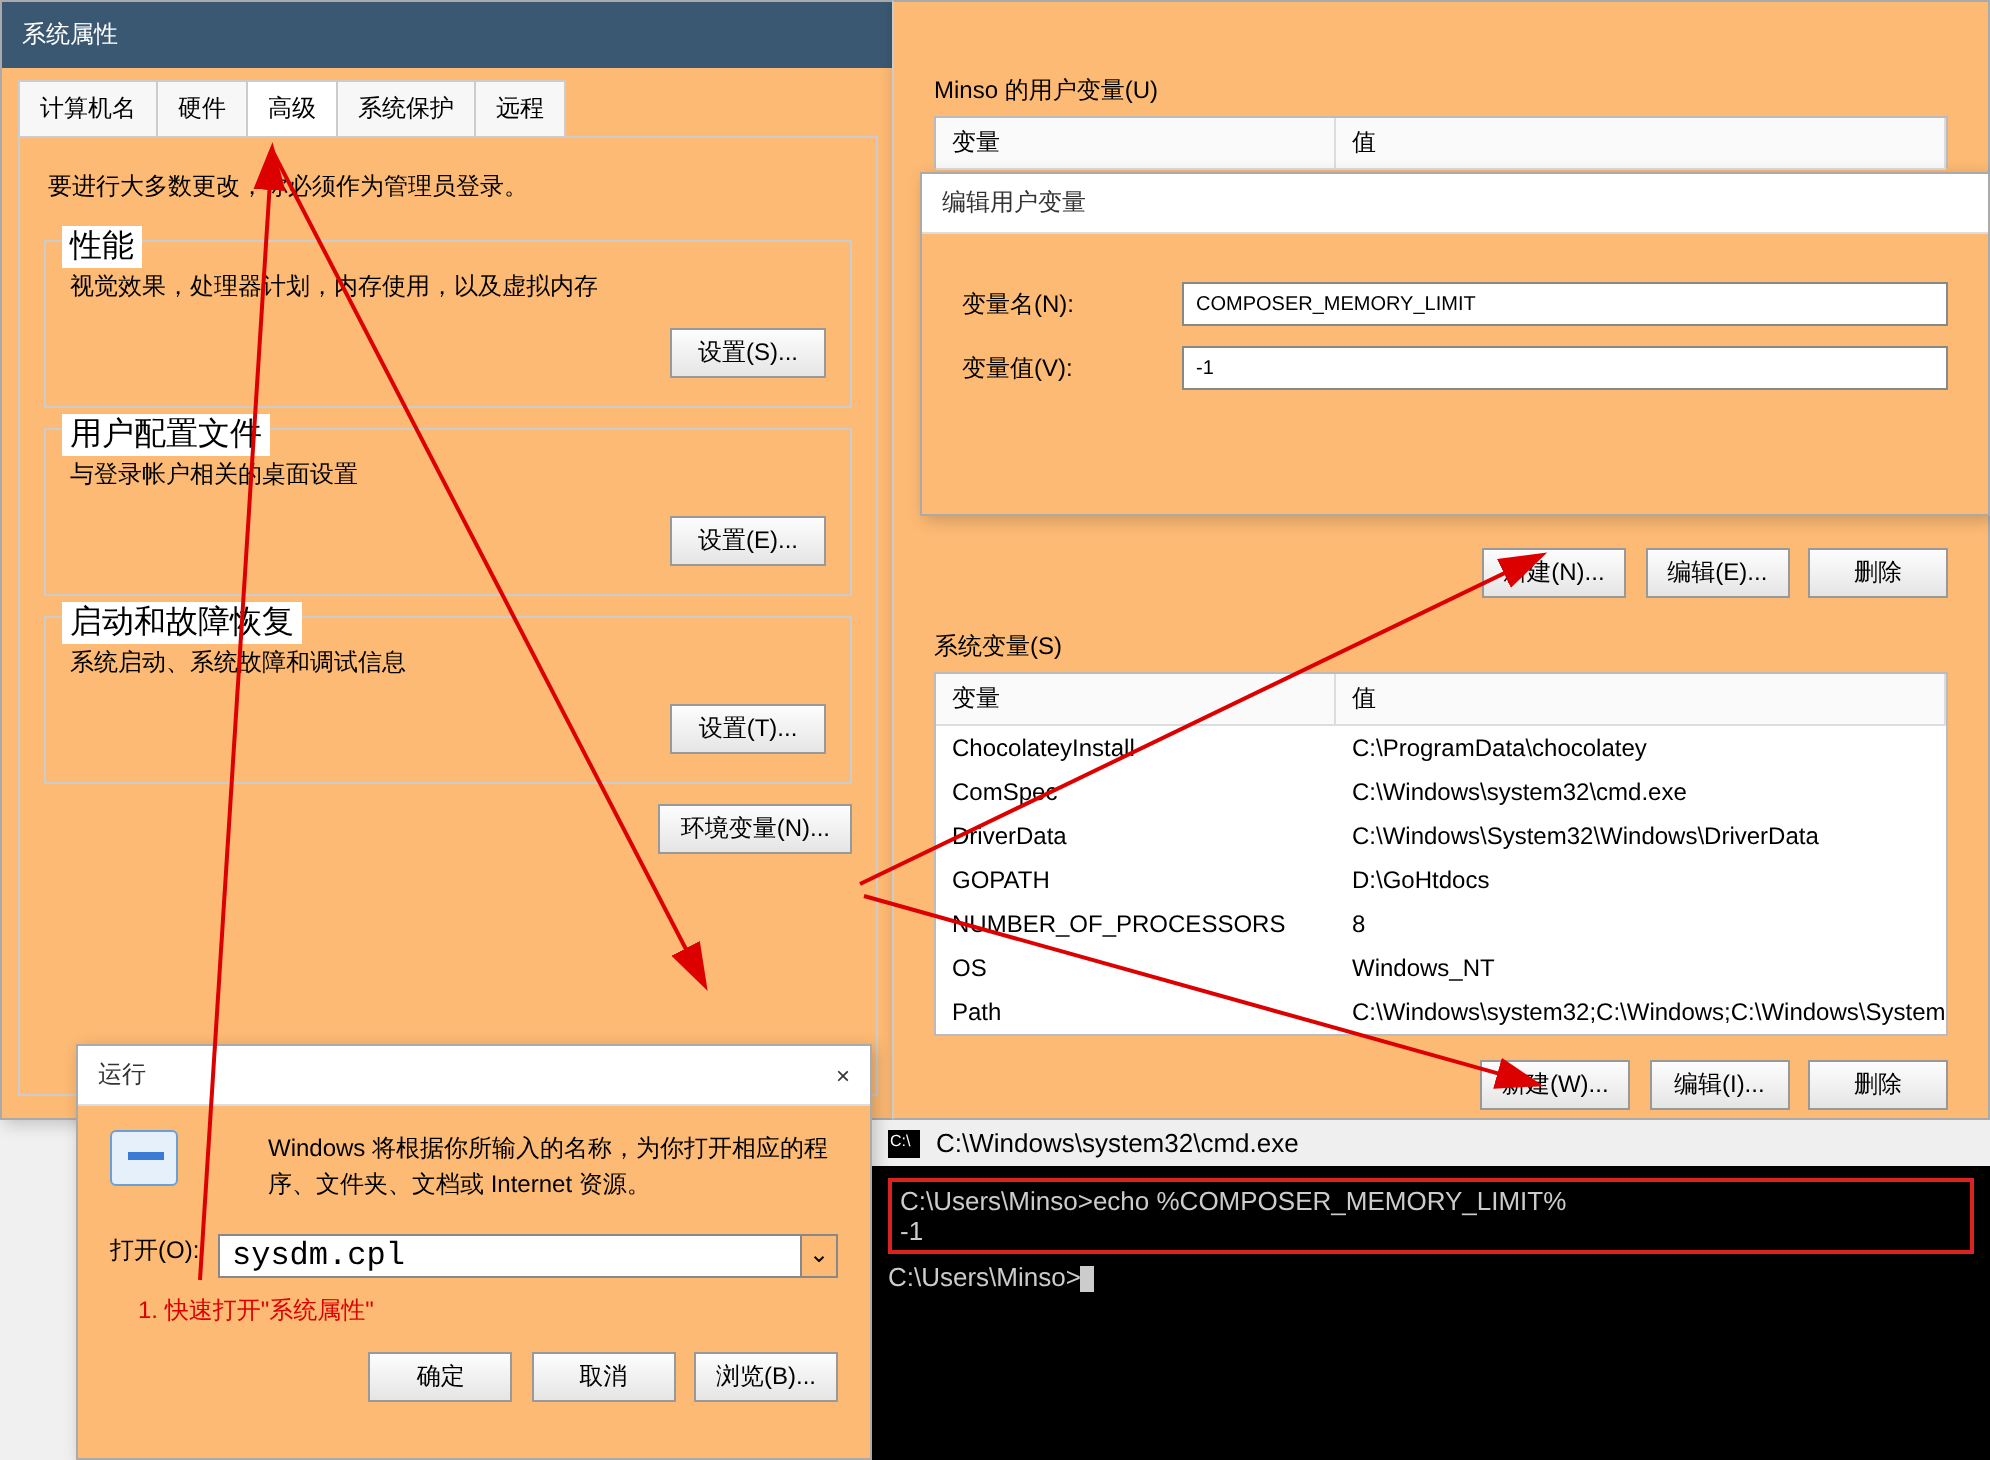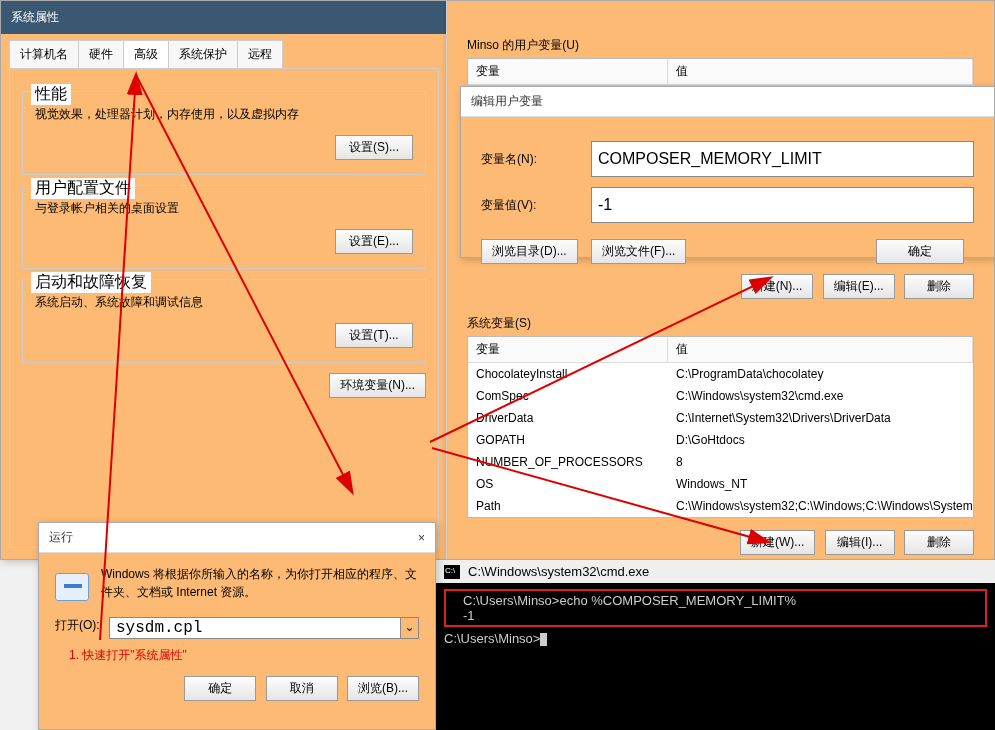--- a/index.html
+++ b/index.html
@@ -34,68 +34,69 @@
 .trow { display: flex; padding: 2px 0; font-size: 12px; }
 .trow > div { padding: 2px 8px; white-space: nowrap; overflow: hidden; }
 .btnrow-r { text-align: right; padding: 4px 20px 10px; }
 .btnrow-r .btn { margin-left: 6px; min-width: 70px; }
 
 
 #editvar { left: 460px; top: 86px; width: 535px; height: 172px; z-index: 5; }
 #editvar .body { padding: 14px 20px; }
 .formrow { display: flex; align-items: center; margin: 10px 0; }
 .formrow label { width: 110px; }
-.formrow input { flex: 1; border: 1px solid #888; padding: 17px 6px; font-size: 16px; height: 22px; }
+.formrow input { flex: 1; border: 1px solid #888; padding: 3px 6px; font-size: 10px; height: 22px; }
 #editvar .btns { padding: 6px 0 0; }
 #editvar .btns .btn { margin-right: 10px; min-width: 88px; }
 
 
 #rundlg { left: 38px; top: 522px; width: 398px; height: 208px; z-index: 6; }
 #rundlg .titlebar { display: flex; align-items: center; justify-content: space-between; }
 #rundlg .close { cursor: pointer; }
 #rundlg .body { padding: 12px 16px; }
-.runtop { display: flex; align-items: flex-end; }
+.runtop { display: flex; align-items: flex-start; gap: 33px; }
 .runicon { width: 34px; height: 28px; background: #e6f0fa; border: 1px solid #6aa0d8; border-radius: 3px; margin-right: 12px; position: relative; }
 .runicon::after { content:""; position:absolute; width:18px; height:4px; background:#3a7bd5; top:10px; left:8px; }
 .runtext { flex: 1; line-height: 1.5; }
 .openrow { display: flex; align-items: flex-start; margin: 16px 0 4px; }
 .openrow label { width: 54px; }
 .openrow .combo { flex: 1; display: flex; border: 1px solid #888; height: 22px; }
 .openrow .combo input { flex: 1; border: none; padding: 2px 6px; font-size: 16px; font-family: Liberation Mono, monospace; }
 .openrow .combo .dd { width: 18px; border-left: 1px solid #888; text-align: center; line-height: 18px; cursor: pointer; }
 .tipnote { color: #d00; padding: 4px 0 8px 14px; }
 #rundlg .btns { text-align: right; padding: 4px 0; }
 #rundlg .btns .btn { margin-left: 6px; min-width: 72px; }
 
 
 #cmd { position: absolute; left: 436px; top: 560px; width: 559px; height: 170px; background: #000; color: #ccc; font-family: Consolas, monospace; font-size: 13px; z-index: 3; }
 #cmd .cmdtitle { background: #efefef; color: #000; padding: 4px 8px; display: flex; align-items: center; }
 #cmd .cmdicon { width: 16px; height: 14px; background: #000; margin-right: 8px; display: inline-block; position: relative; }
 #cmd .cmdicon::after { content:"C:\\"; color:#fff; font-size:8px; position:absolute; top:1px; left:1px; }
 #cmd .term { padding: 6px 8px; }
-#cmd .redbox { border: 2px solid #d22; padding: 2px 17px; margin-bottom: 4px; }
+#cmd .redbox { border: 2px solid #d22; padding: 2px 4px; margin-bottom: 4px; }
 .cursor { display:inline-block; width:7px; height:13px; background:#ccc; vertical-align: text-bottom; }
 
 
 .arrow-svg { position:absolute; left:0; top:0; width:995px; height:730px; pointer-events:none; z-index:10; }
 
 </style>
 </head>
 <body>
 
 <div id="sysprops" class="window">
   <div class="titlebar dark">系统属性</div>
   <div class="tabs">
     <div class="tab">计算机名</div>
     <div class="tab">硬件</div>
     <div class="tab active">高级</div>
     <div class="tab">系统保护</div>
     <div class="tab">远程</div>
   </div>
   <div class="tabcontent">
+    <div class="note">要进行大多数更改，你必须作为管理员登录。</div>
 
     <div class="fieldset">
       <span class="legend">性能</span>
       <div class="desc">视觉效果，处理器计划，内存使用，以及虚拟内存</div>
       <div class="btnrow"><span class="btn">设置(S)...</span></div>
     </div>
 
     <div class="fieldset">
       <span class="legend">用户配置文件</span>
       <div class="desc">与登录帐户相关的桌面设置</div>
@@ -140,21 +141,21 @@
     <div class="trow">
         <div class="col-var">ChocolateyInstall</div>
         <div class="col-val">C:\ProgramData\chocolatey</div>
       </div>
     <div class="trow">
         <div class="col-var">ComSpec</div>
         <div class="col-val">C:\Windows\system32\cmd.exe</div>
       </div>
     <div class="trow">
         <div class="col-var">DriverData</div>
-        <div class="col-val">C:\Internet\System32\Drivers\DriverData</div>
+        <div class="col-val">C:\Windows\System32\Windows\DriverData</div>
       </div>
     <div class="trow">
         <div class="col-var">GOPATH</div>
         <div class="col-val">D:\GoHtdocs</div>
       </div>
     <div class="trow">
         <div class="col-var">NUMBER_OF_PROCESSORS</div>
         <div class="col-val">8</div>
       </div>
     <div class="trow">
@@ -176,25 +177,20 @@
 <div id="editvar" class="window">
   <div class="titlebar">编辑用户变量</div>
   <div class="body">
     <div class="formrow">
       <label>变量名(N):</label>
       <input type="text" value="COMPOSER_MEMORY_LIMIT" style="">
     </div>
     <div class="formrow">
       <label>变量值(V):</label>
       <input type="text" value="-1" style="">
-    </div>
-    <div class="btns">
-      <span class="btn">浏览目录(D)...</span>
-      <span class="btn">浏览文件(F)...</span>
-      <span class="btn" style="float:right;">确定</span>
     </div>
   </div>
 </div>
 
 <div id="rundlg" class="window">
   <div class="titlebar">
     <span>运行</span>
     <span class="close">×</span>
   </div>
   <div class="body">

